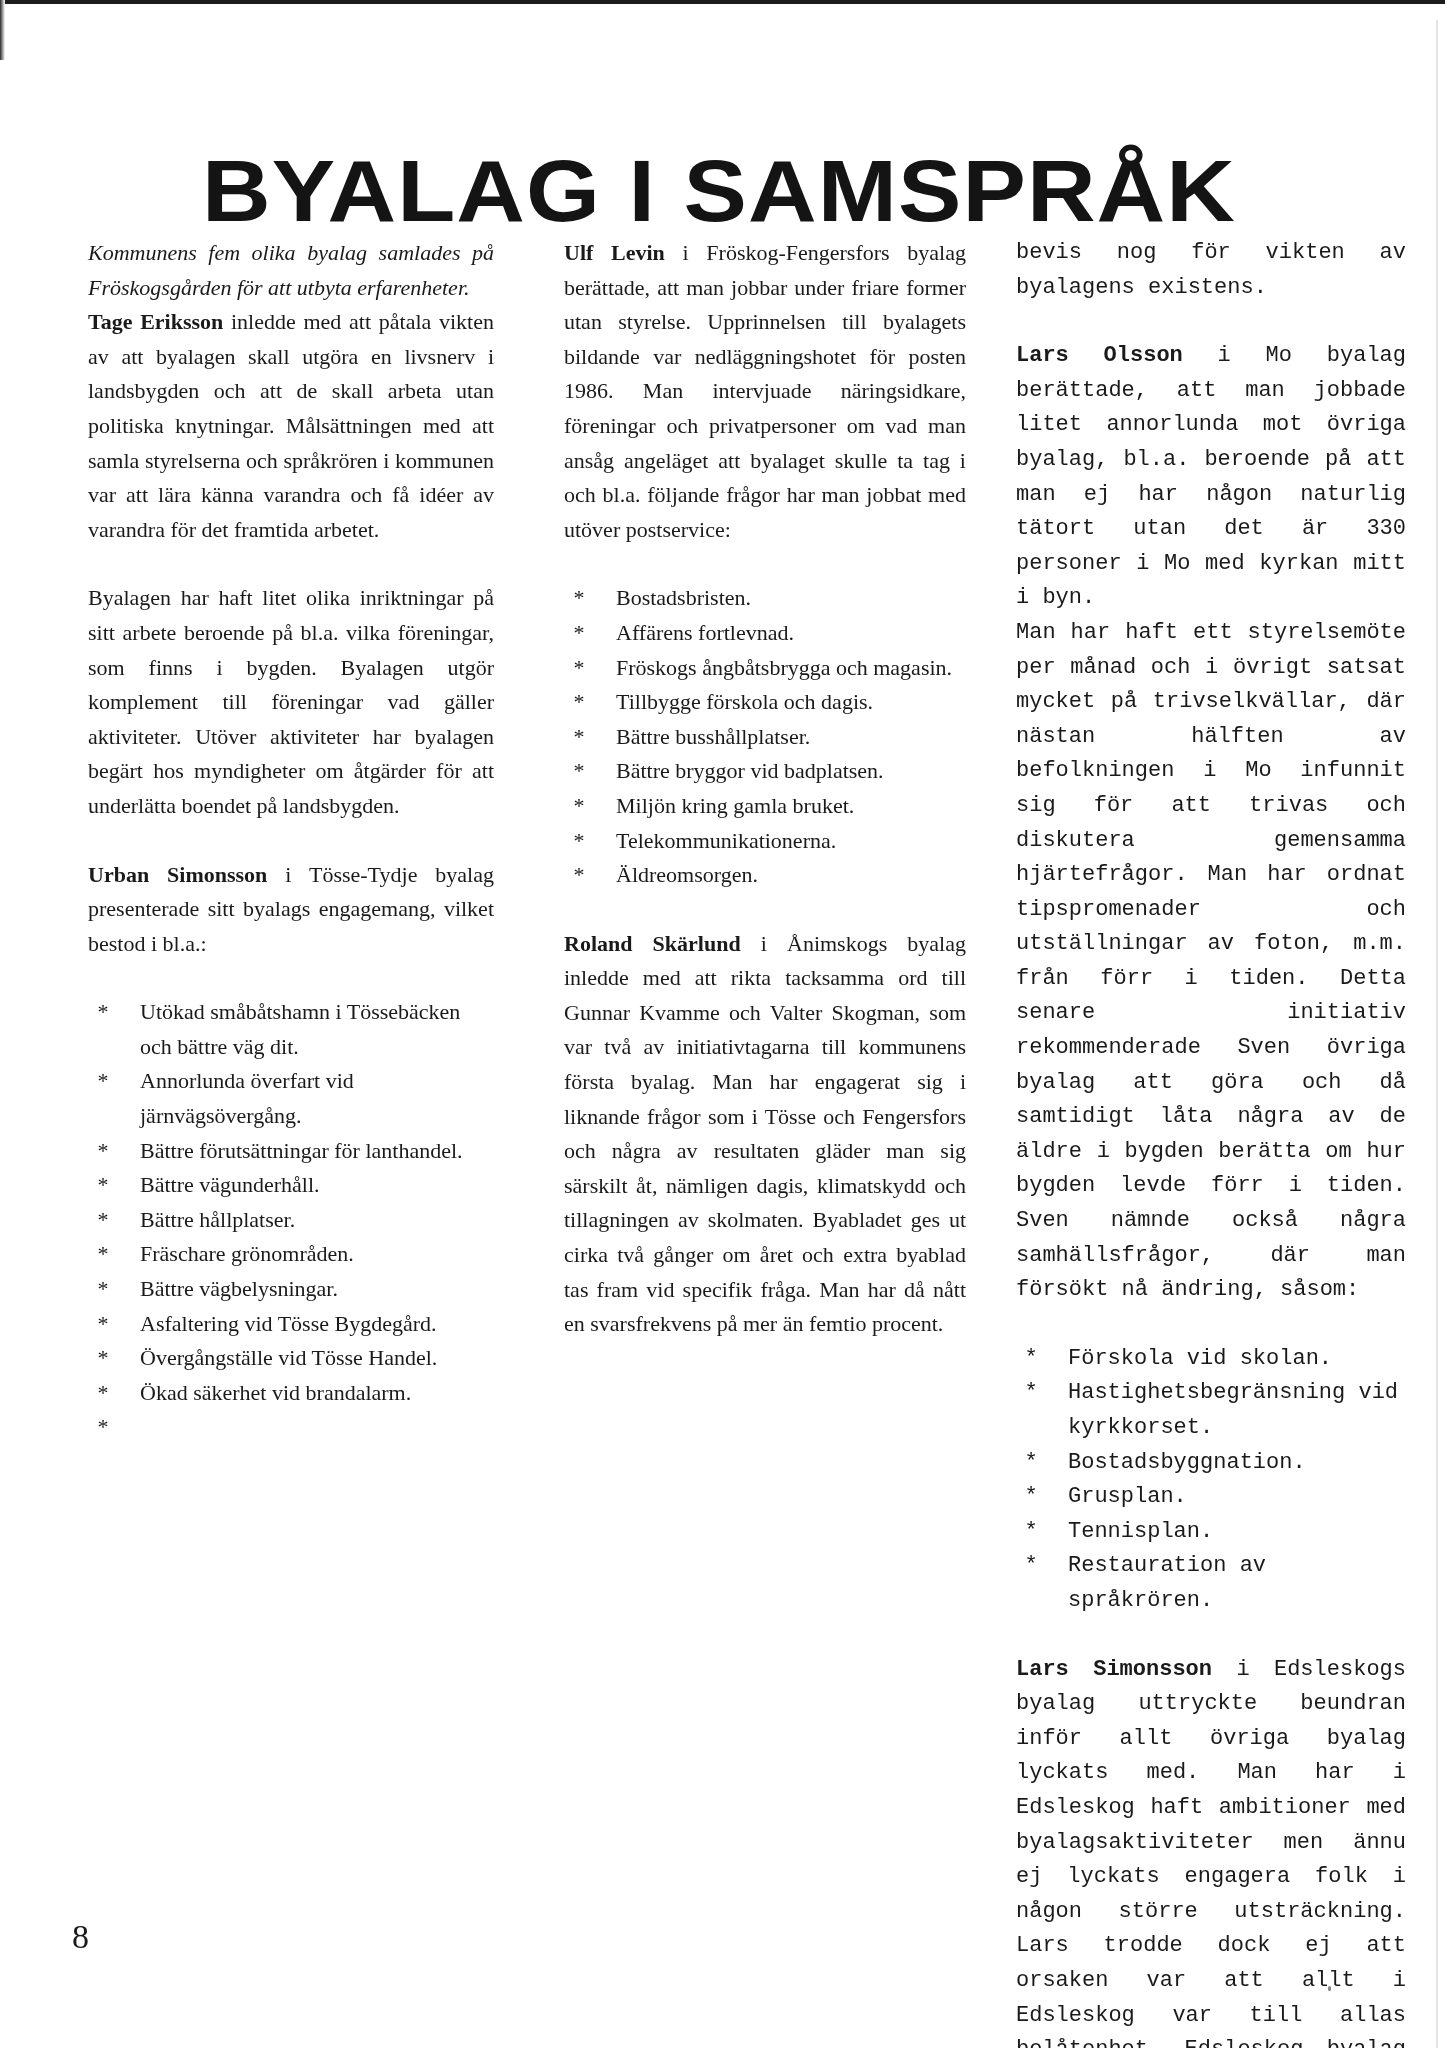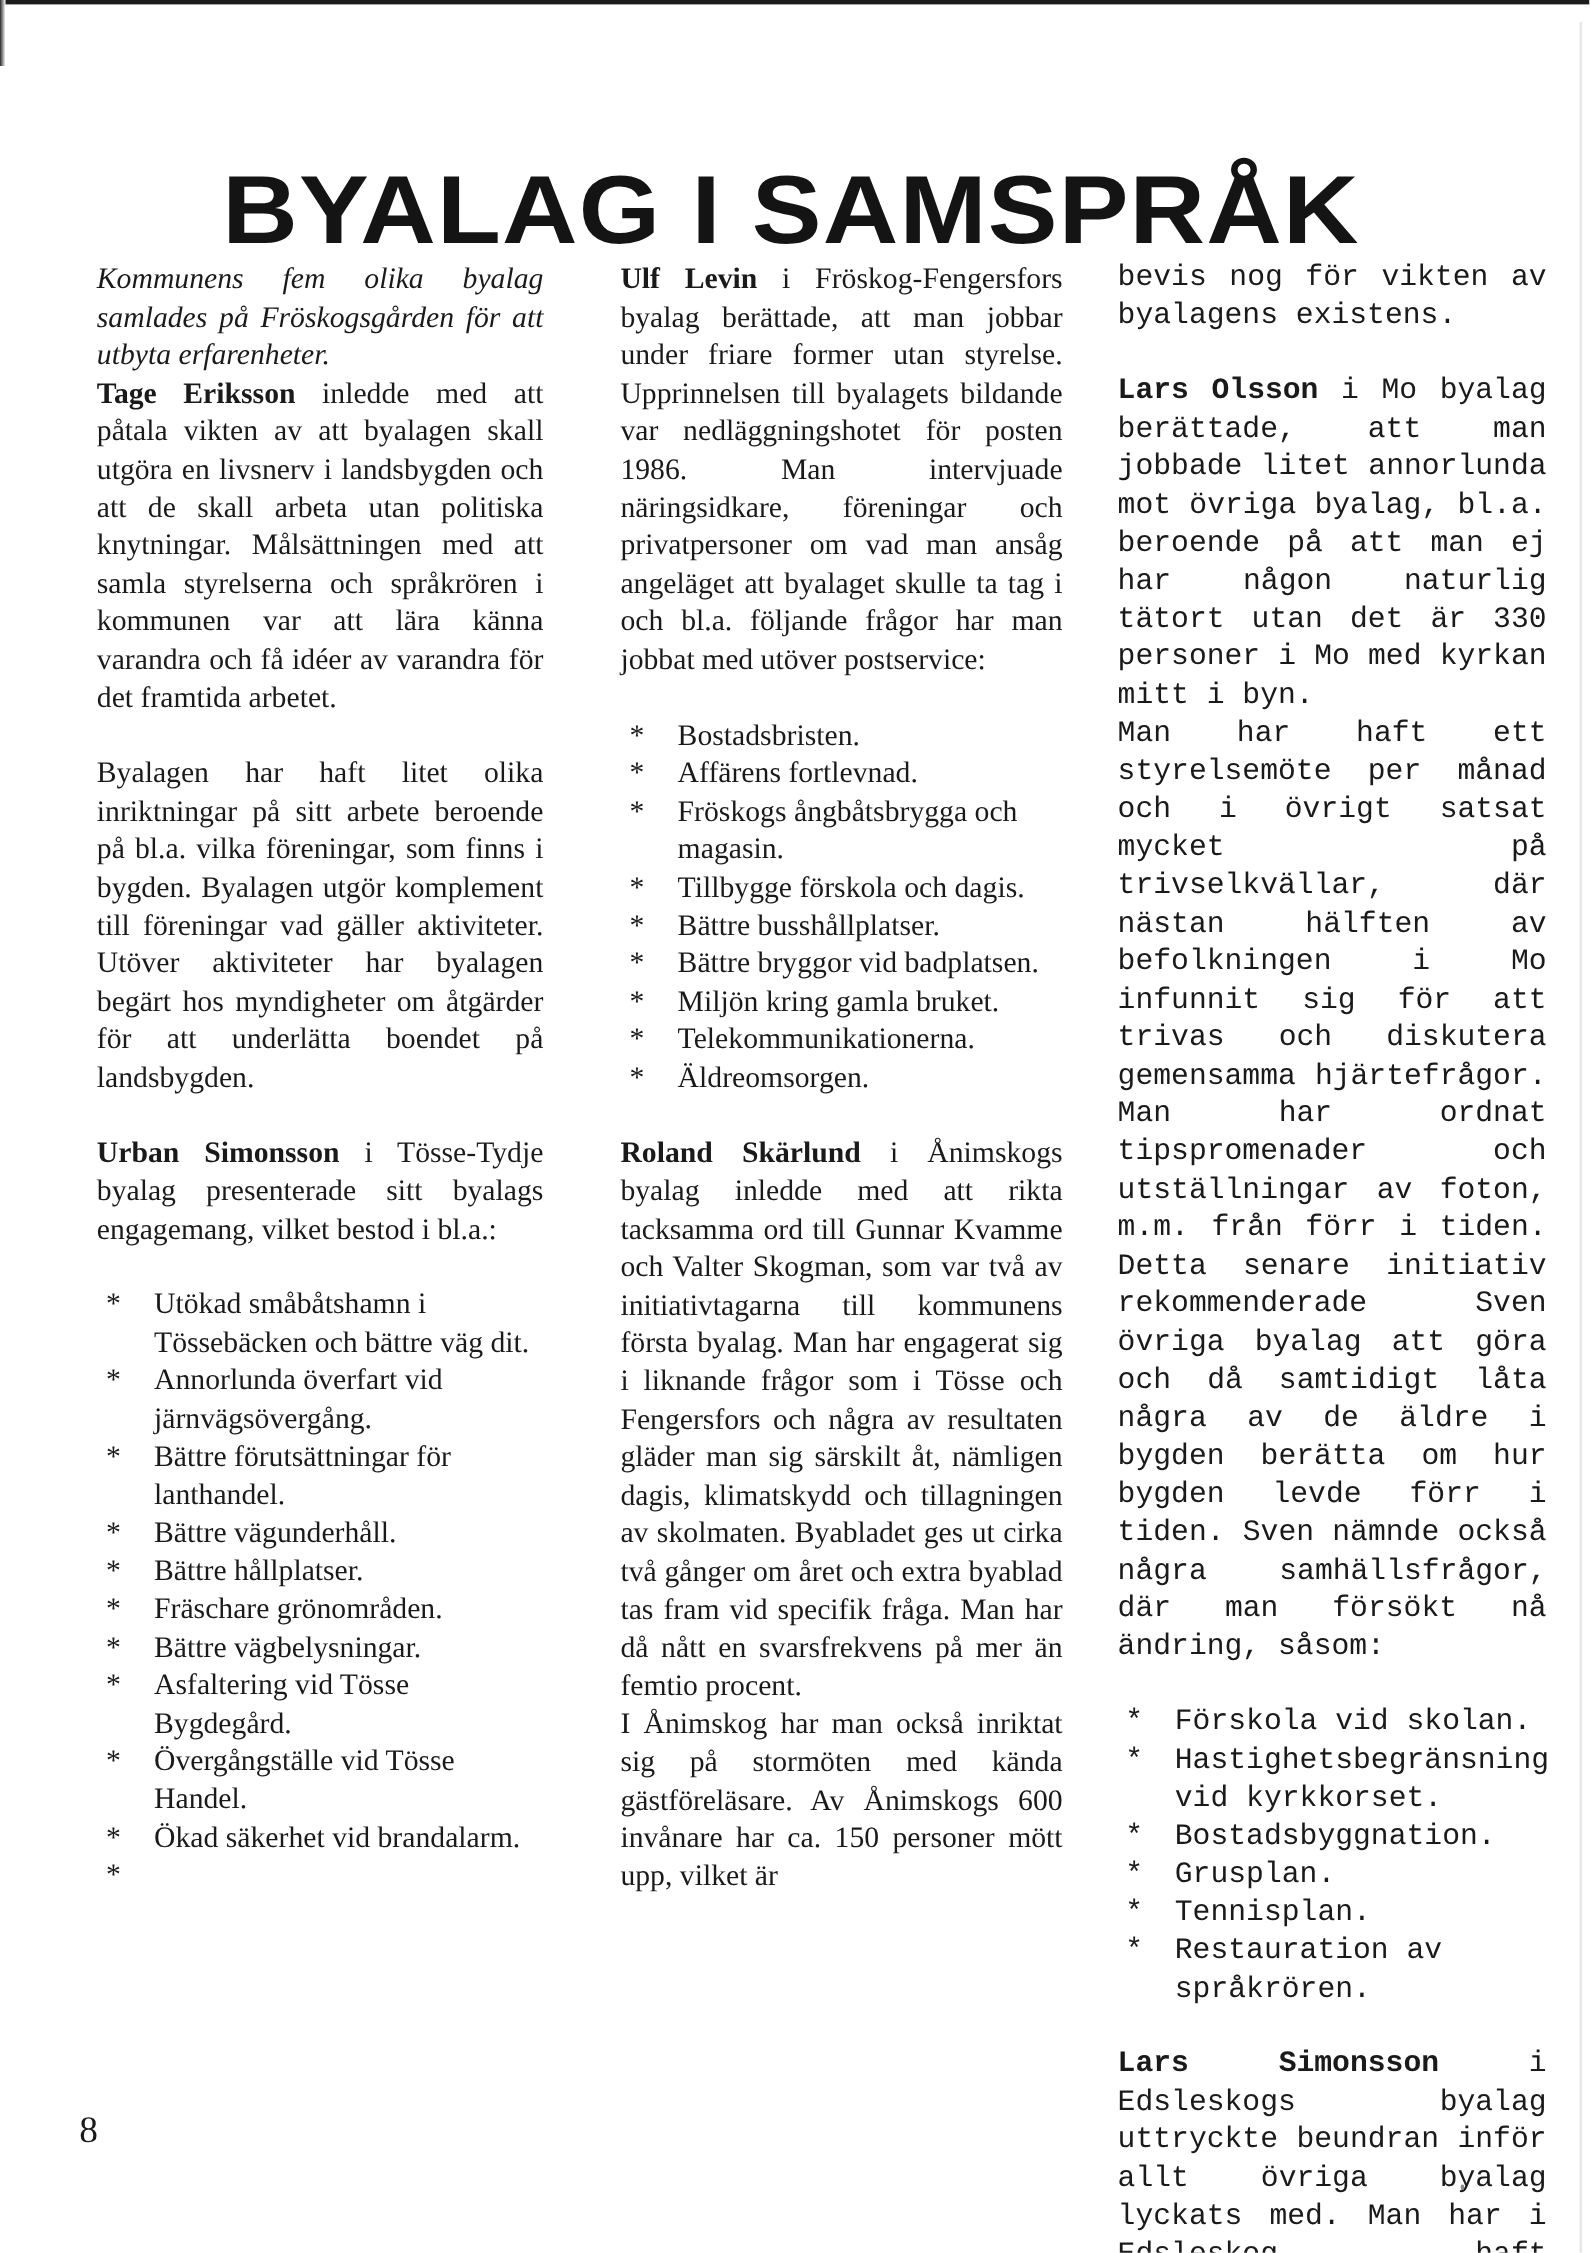--- a/index.html
+++ b/index.html
@@ -44,21 +44,21 @@
       letter-spacing: 1px;
       line-height: 1;
       color: #141414;
       transform: scaleX(1.08);
       transform-origin: 53% 50%;
     }
     .col {
       position: absolute;
       top: 236px;
       width: 406px;
-      font-size: 27px;
+      font-size: 22px;
       line-height: 34.6px;
       text-align: justify;
       hyphens: manual;
     }
     .col-1 { left: 88px; }
     .col-2 { left: 520px; width: 402px; margin-left: 44px; }
     .col-3 { left: 1016px; width: 390px; font-family: Liberation Mono, monospace; }
     .col p { margin: 0; }
     .gap { height: 34px; }
     .intro { font-style: italic; }
@@ -135,21 +135,20 @@
       <li><span class="star">*</span><span>Fröskogs ångbåtsbrygga och magasin.</span></li>
       <li><span class="star">*</span><span>Tillbygge  förskola och dagis.</span></li>
       <li><span class="star">*</span><span>Bättre busshållplatser.</span></li>
       <li><span class="star">*</span><span>Bättre bryggor vid badplatsen.</span></li>
       <li><span class="star">*</span><span>Miljön kring gamla bruket.</span></li>
       <li><span class="star">*</span><span>Telekommunikationerna.</span></li>
       <li><span class="star">*</span><span>Äldreomsorgen.</span></li>
     </ul>
   <div class="gap"></div>
   <p><span class="name">Roland Skärlund</span><span> i Ånimskogs byalag inledde med att rikta tacksamma ord till Gunnar Kvamme och Valter Skogman, som var två av initiativtagarna till kommunens första byalag. Man har engagerat sig i liknande frågor som i Tösse och Fengersfors och några av resultaten gläder man sig särskilt åt, nämligen dagis, klimatskydd och tillagningen av skolmaten. Byabladet ges ut cirka två gånger om året och extra byablad tas fram vid specifik fråga. Man har då nått en svarsfrekvens på mer än femtio procent.</span></p>
-  <p>I Ånimskog har man också inriktat sig på stormöten med kända gästföreläsare. Av Ånimskogs 600 invånare har ca. 150 personer mött upp, vilket är</p>
 </div>
 
 <div class="col col-3">
   <p>bevis nog för vikten av byalagens existens.</p>
   <div class="gap"></div>
   <p><span class="name">Lars Olsson</span><span> i Mo byalag berättade, att man jobbade litet annorlunda mot övriga byalag, bl.a. beroende på att man ej har någon naturlig tätort utan det är 330 personer i Mo med kyrkan mitt i byn.</span></p>
   <p>Man har haft ett styrelsemöte per månad och i övrigt satsat mycket på trivselkvällar, där nästan hälften av befolkningen i Mo infunnit sig för att trivas och diskutera gemensamma hjärtefrågor. Man har ordnat tipspromenader och utställningar av foton, m.m. från förr i tiden. Detta senare initiativ rekommenderade Sven övriga byalag att göra och då samtidigt låta några av de äldre i bygden berätta om hur bygden levde förr i tiden. Sven nämnde också några samhällsfrågor, där man försökt nå ändring, såsom:</p>
   <div class="gap"></div>
   <ul class="bullets">
       <li><span class="star">*</span><span>Förskola vid skolan.</span></li>

